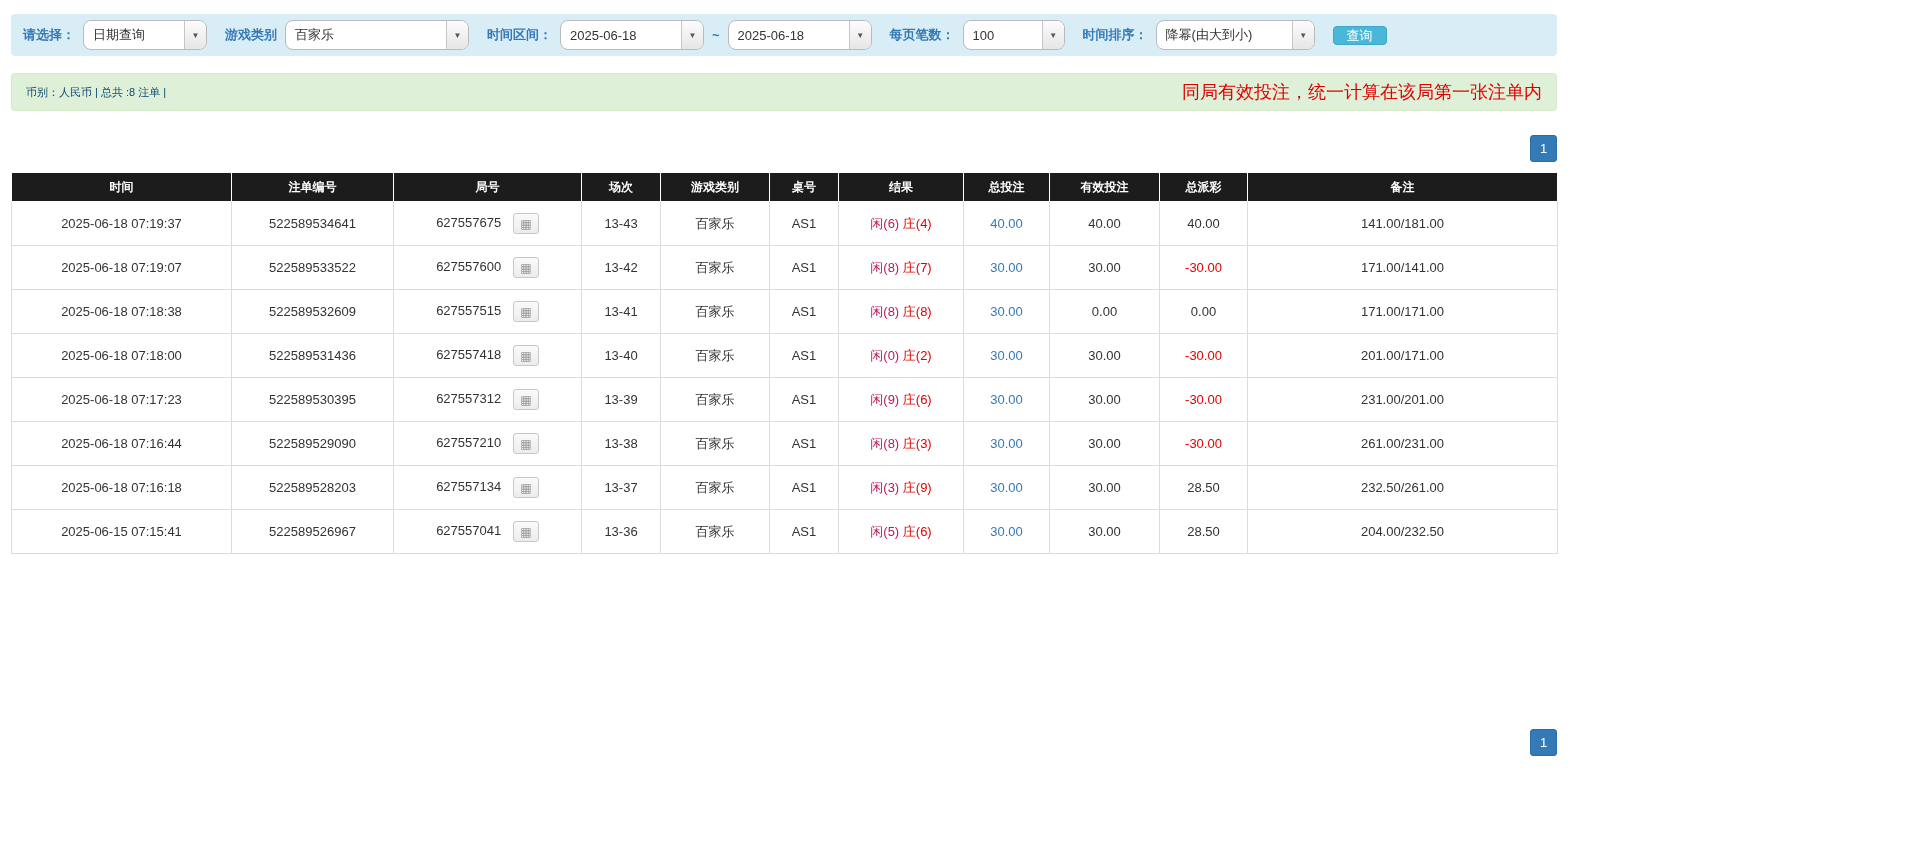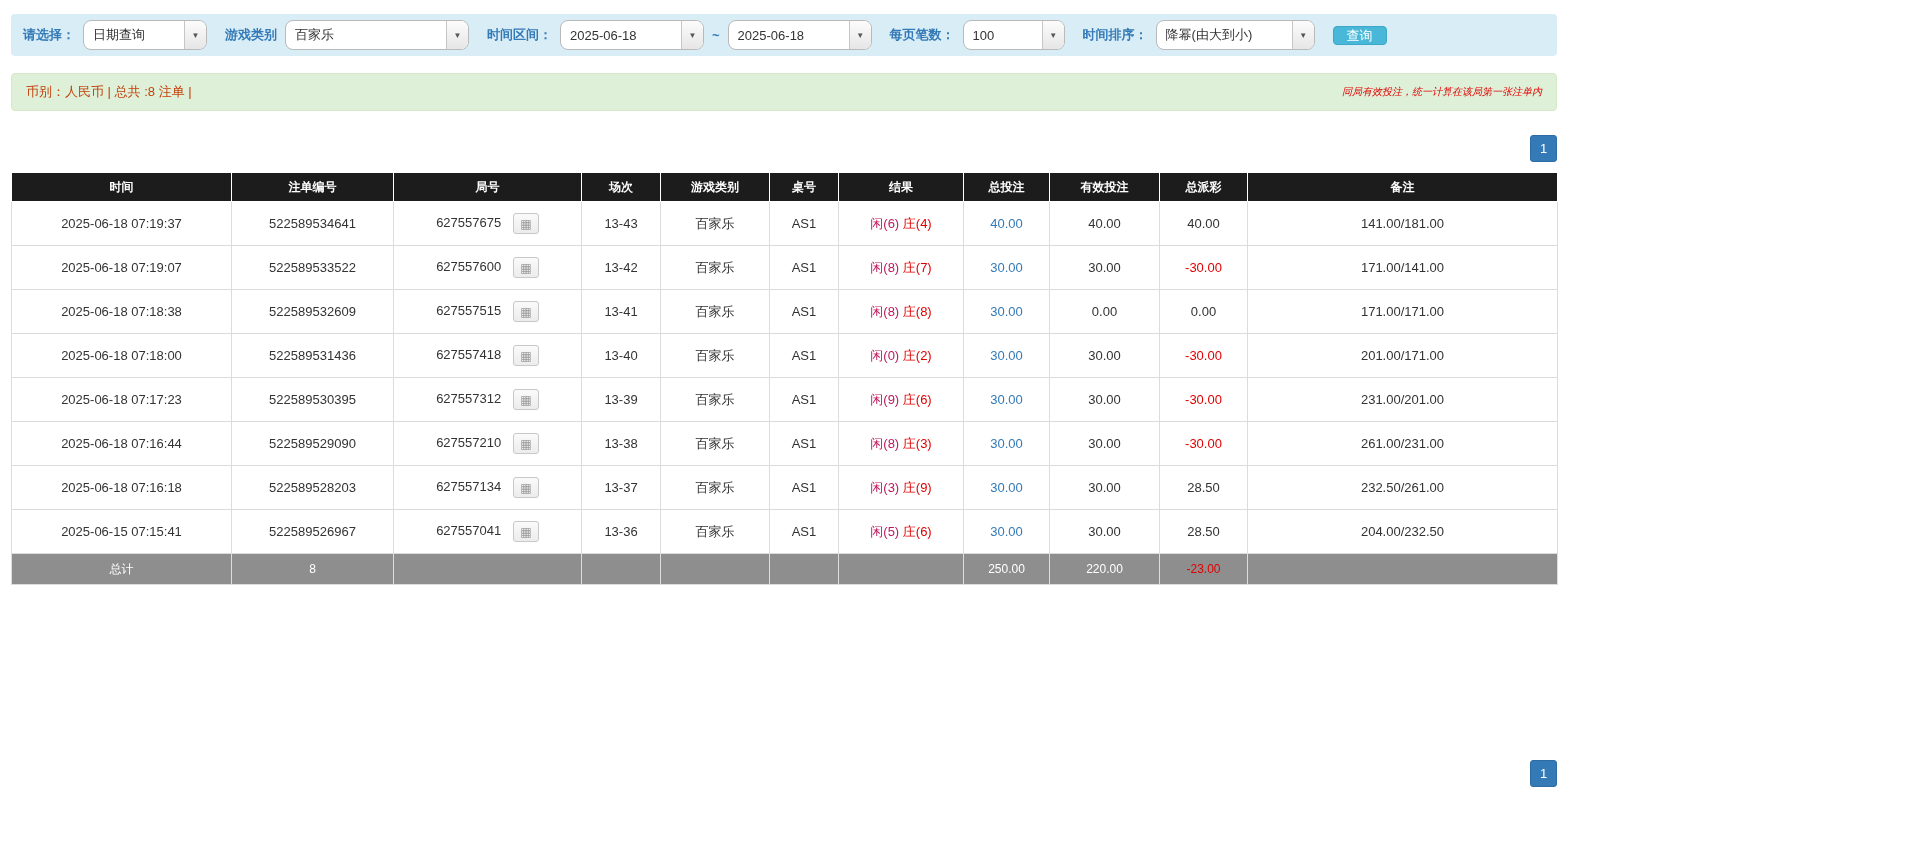--- a/index.html
+++ b/index.html
@@ -85,22 +85,22 @@
     margin-top: 17px;
     background: #dff0d8;
     border: 1px solid #d6e9c6;
     border-radius: 4px;
     height: 38px;
     display: flex;
     align-items: center;
     justify-content: space-between;
     padding: 0 14px;
   }
-  .summary-left { color: #c2410c; font-size: 13px; }
-  .summary-right { color: #e00000; font-size: 10px; font-style: italic; }
+  .summary-left { color: #0c4a6e; font-size: 11px; }
+  .summary-right { color: #e00000; font-size: 18px; }
 
   
   .pager { display: flex; justify-content: flex-end; margin-top: 24px; margin-bottom: 10px; }
   .pager.bottom { margin-top: 175px; margin-bottom: 0; }
   .pager-btn {
     min-width: 27px;
     height: 27px;
     background: #337ab7;
     border: 1px solid #2e6da4;
     border-radius: 3px;
@@ -412,33 +412,20 @@
       <span class="player">闲(5)</span>
       <span class="banker">庄(6)</span>
     </td>
     <td>
       <span class="link">30.00</span>
     </td>
     <td>30.00</td>
     <td>28.50</td>
     <td>204.00/232.50</td>
   </tr>
-      <tr class="total-row">
-        <td>总计</td>
-        <td>8</td>
-        <td></td>
-          <td></td>
-          <td></td>
-        <td></td>
-          <td></td>
-        <td>250.00</td>
-        <td>220.00</td>
-        <td class="neg">-23.00</td>
-        <td></td>
-      </tr>
     </tbody>
   </table>
 
   <div class="pager bottom">
     <div class="pager-btn">1</div>
   </div>
 
 </div>
 
 </body></html>

